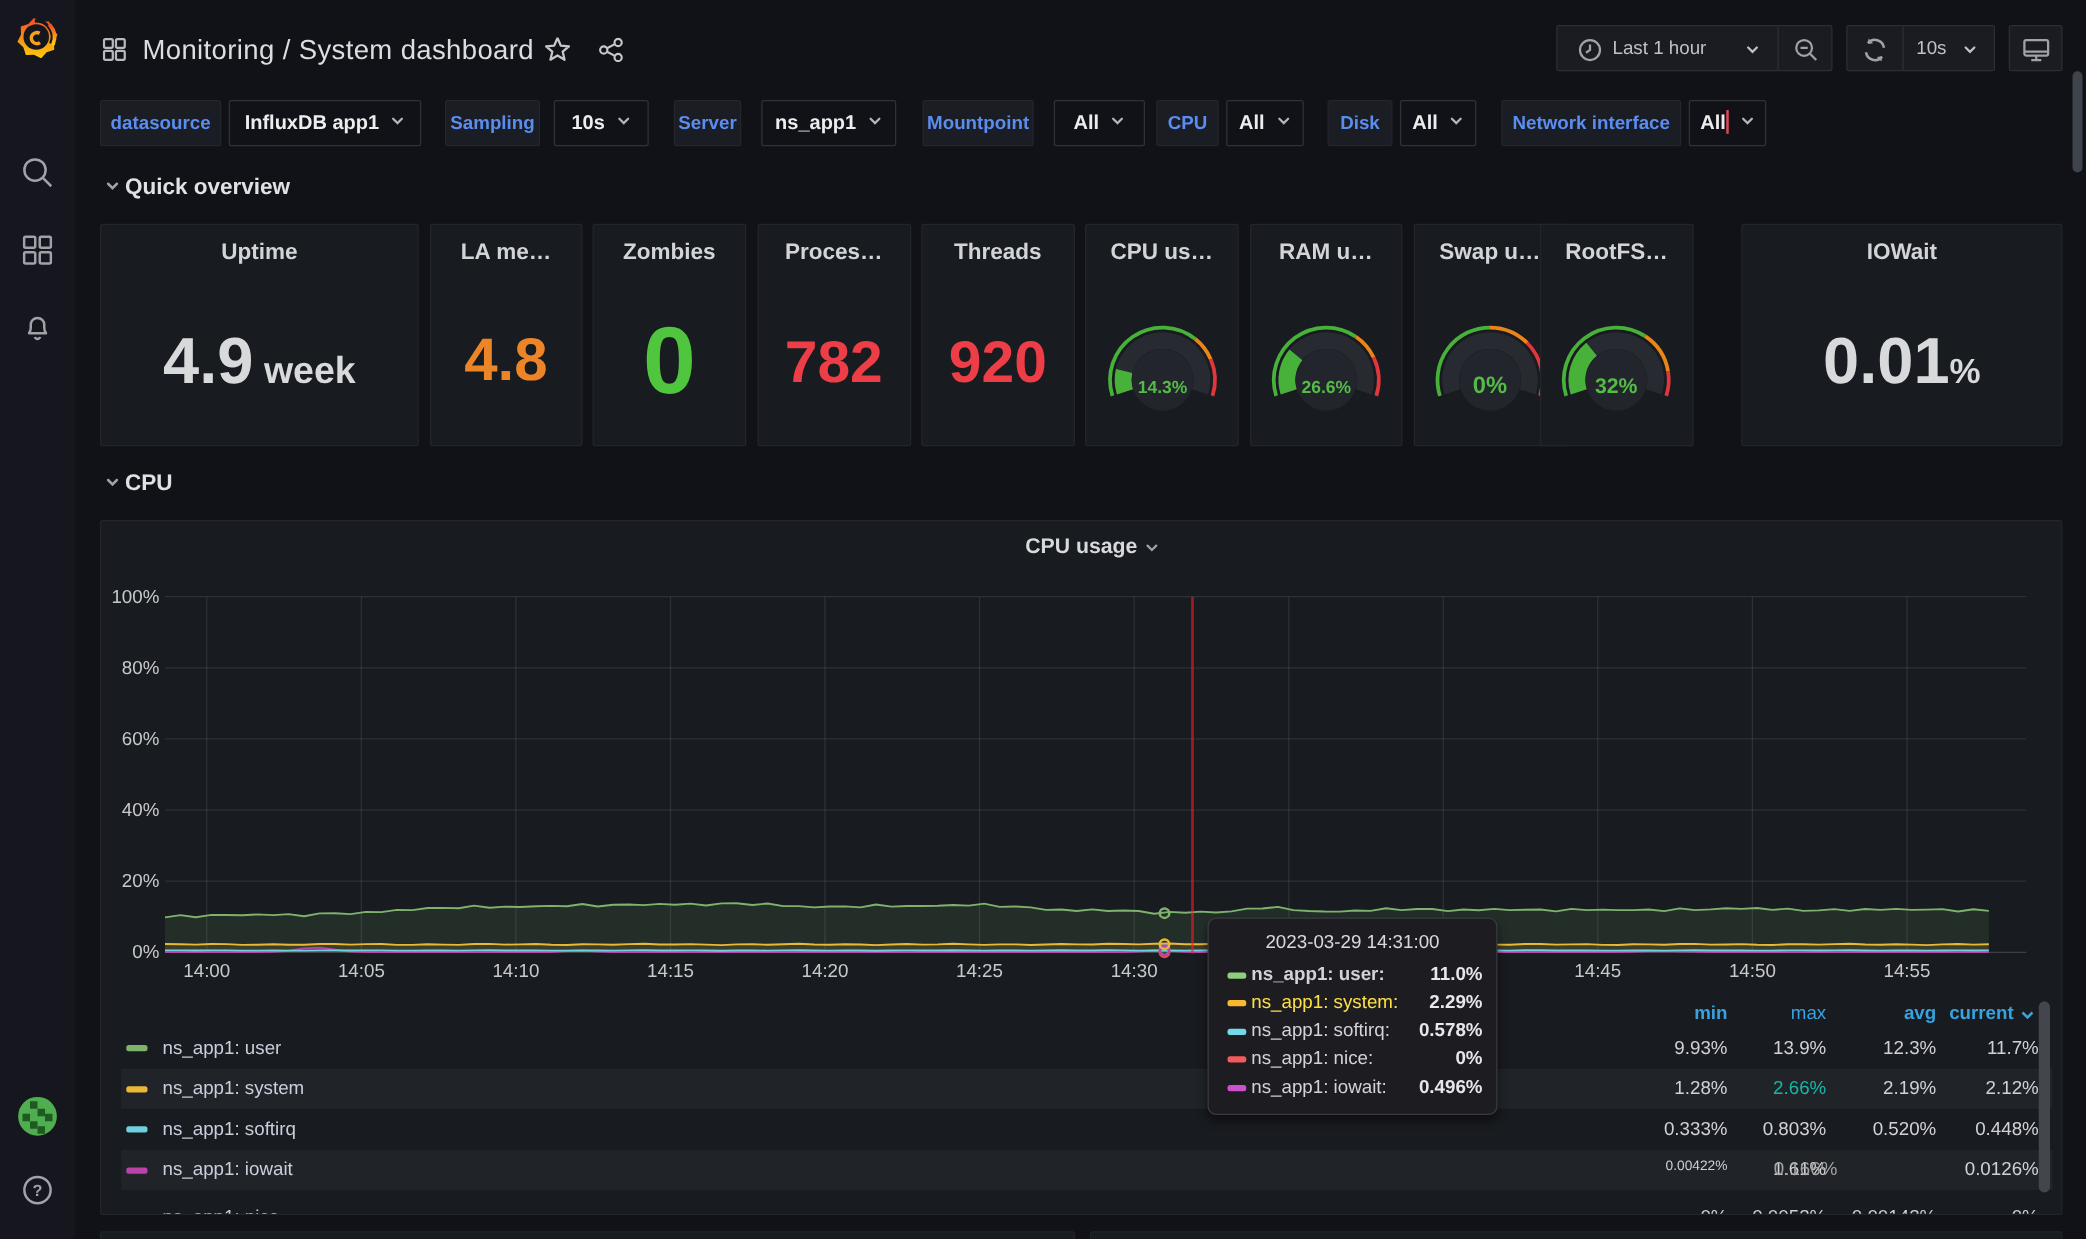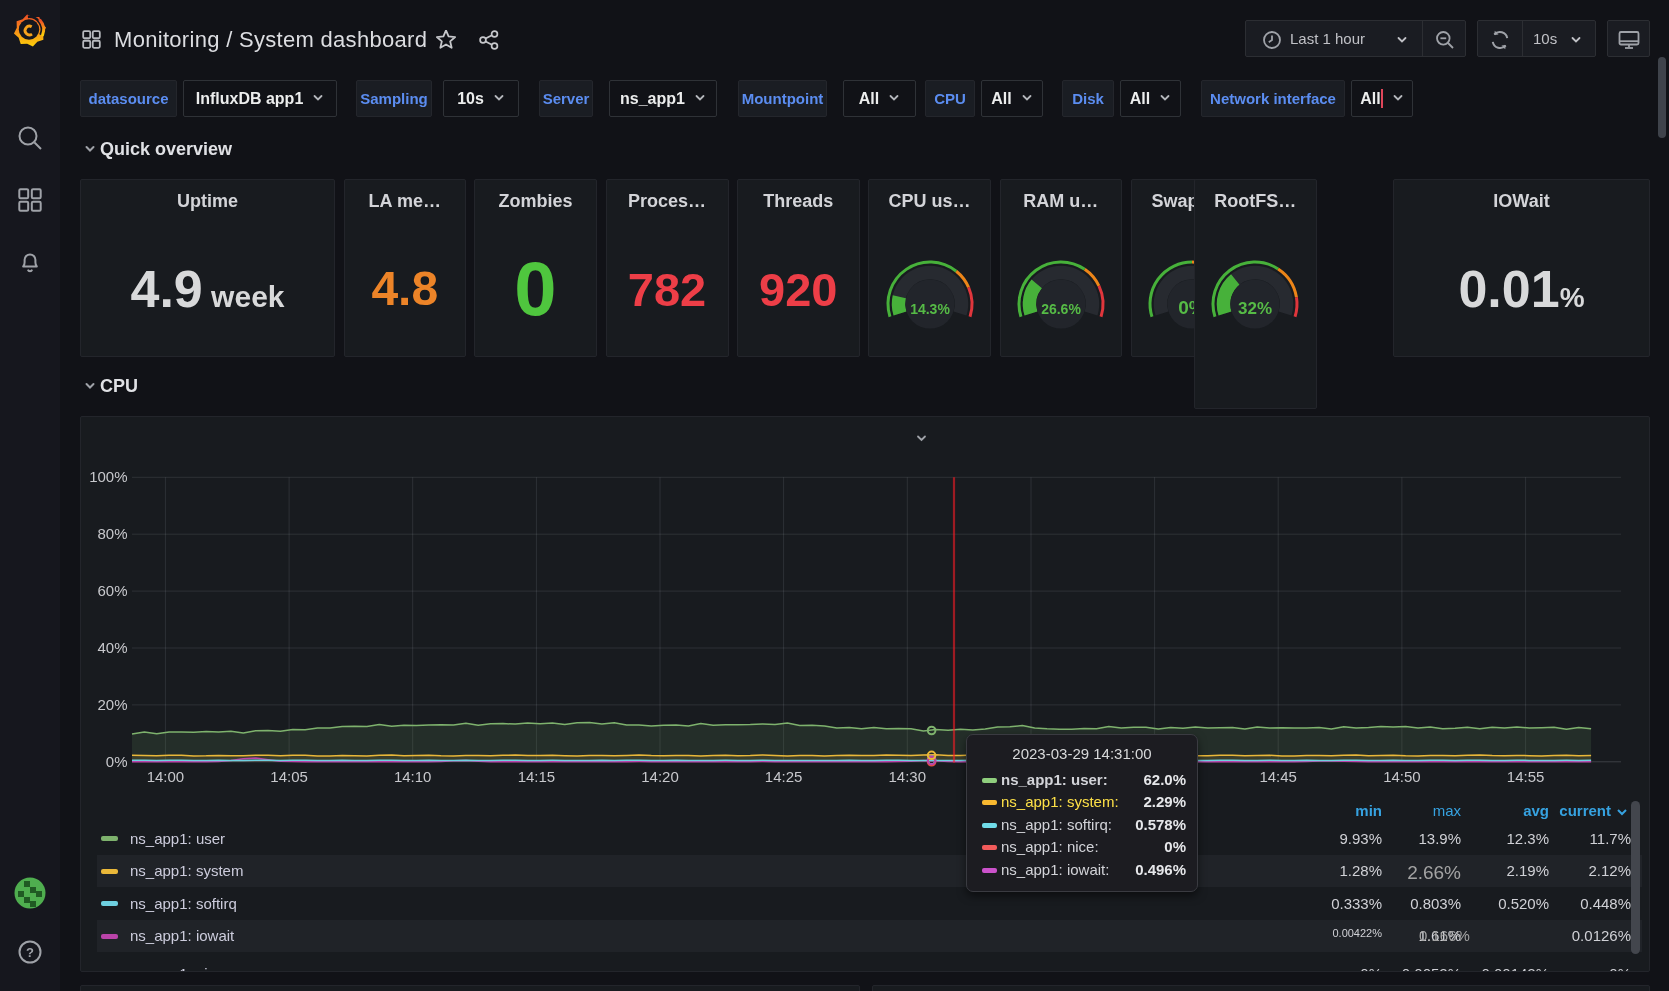--- a/index.html
+++ b/index.html
@@ -216,21 +216,21 @@
     <div class="ptitle">Swap u…</div>
     <svg width="96" height="96" viewBox="0 0 96 96" style="position:absolute;left:50%;top:75.7px;transform:translateX(-50%)">
       <path d="M17.97,57.52 A31.5,31.5 0 1 1 78.03,57.52" fill="none" stroke="#272a30" stroke-width="13.5" stroke-linecap="butt"></path>
       <circle cx="48" cy="48" r="24.6" fill="#22252b"></circle>
       <path d="M7.97,60.70 A42,42 0 0 1 48.00,6.00" fill="none" stroke="#47b13a" stroke-width="3" stroke-linecap="butt"></path>
       <path d="M48.00,6.00 A42,42 0 0 1 77.80,18.40" fill="none" stroke="#ec8518" stroke-width="3" stroke-linecap="butt"></path>
       <path d="M77.80,18.40 A42,42 0 0 1 88.03,60.70" fill="none" stroke="#e0363c" stroke-width="3" stroke-linecap="butt"></path>
       <text x="48" y="58" text-anchor="middle" font-size="19" font-weight="700" fill="#56bb46">0%</text>
     </svg>
   </div>
-<div class="panel" style="left:1194px;top:179px;width:122.5px;height:230px">
+<div class="panel" style="left:1232px;top:179px;width:122.5px;height:178px">
     <div class="ptitle">RootFS…</div>
     <svg width="96" height="96" viewBox="0 0 96 96" style="position:absolute;left:50%;top:75.7px;transform:translateX(-50%)">
       <path d="M17.97,57.52 A31.5,31.5 0 1 1 78.03,57.52" fill="none" stroke="#272a30" stroke-width="13.5" stroke-linecap="butt"></path>
       <path d="M17.97,57.52 A31.5,31.5 0 0 1 28.29,23.43" fill="none" stroke="#47b13a" stroke-width="13.5" stroke-linecap="butt"></path>
       <circle cx="48" cy="48" r="24.6" fill="#22252b"></circle>
       <path d="M7.97,60.70 A42,42 0 0 1 71.09,12.92" fill="none" stroke="#47b13a" stroke-width="3" stroke-linecap="butt"></path>
       <path d="M71.09,12.92 A42,42 0 0 1 89.45,41.21" fill="none" stroke="#ec8518" stroke-width="3" stroke-linecap="butt"></path>
       <path d="M89.45,41.21 A42,42 0 0 1 88.03,60.70" fill="none" stroke="#e0363c" stroke-width="3" stroke-linecap="butt"></path>
       <text x="48" y="58" text-anchor="middle" font-size="17" font-weight="700" fill="#56bb46">32%</text>
     </svg>
@@ -291,20 +291,21 @@
       <path d="M51.0,343.3 L63.4,343.3 L75.7,343.4 L88.1,343.3 L100.5,343.3 L112.8,343.5 L125.2,343.5 L137.6,343.3 L149.9,343.5 L162.3,343.5 L174.7,343.3 L187.0,343.3 L199.4,343.4 L211.8,343.3 L224.1,343.3 L236.5,343.5 L248.9,343.5 L261.2,343.3 L273.6,343.4 L285.9,343.5 L298.3,343.3 L310.7,343.2 L323.0,343.4 L335.4,343.4 L347.8,343.3 L360.1,343.5 L372.5,343.5 L384.9,343.3 L397.2,343.4 L409.6,343.5 L422.0,343.3 L434.3,343.2 L446.7,343.4 L459.1,343.4 L471.4,343.3 L483.8,343.4 L496.2,343.6 L508.5,343.4 L520.9,343.3 L533.2,343.5 L545.6,343.3 L558.0,343.2 L570.3,343.4 L582.7,343.5 L595.1,343.3 L607.4,343.4 L619.8,343.6 L632.2,343.4 L644.5,343.3 L656.9,343.4 L669.3,343.4 L681.6,343.2 L694.0,343.4 L706.4,343.5 L718.7,343.4 L731.1,343.4 L743.5,343.5 L755.8,343.4 L768.2,343.2 L780.5,343.4 L792.9,343.4 L805.3,343.2 L817.6,343.3 L830.0,343.5 L842.4,343.4 L854.7,343.4 L867.1,343.5 L879.5,343.4 L891.8,343.2 L904.2,343.3 L916.6,343.4 L928.9,343.3 L941.3,343.3 L953.7,343.5 L966.0,343.4 L978.4,343.3 L990.8,343.5 L1003.1,343.5 L1015.5,343.2 L1027.8,343.3 L1040.2,343.4 L1052.6,343.3 L1064.9,343.3 L1077.3,343.5 L1089.7,343.5 L1102.0,343.3 L1114.4,343.4 L1126.8,343.5 L1139.1,343.2 L1151.5,343.2 L1163.9,343.4 L1176.2,343.4 L1188.6,343.3 L1201.0,343.5 L1213.3,343.5 L1225.7,343.3 L1238.1,343.4 L1250.4,343.5 L1262.8,343.3 L1275.1,343.2 L1287.5,343.4 L1299.9,343.4 L1312.2,343.3 L1324.6,343.5 L1337.0,343.5 L1349.3,343.3 L1361.7,343.3 L1374.1,343.4 L1386.4,343.3 L1398.8,343.2 L1411.2,343.4 L1423.5,343.5 L1435.9,343.3 L1448.3,343.4 L1460.6,343.5 L1473.0,343.4 L1485.4,343.3 L1497.7,343.4 L1510.1,343.3" fill="none" stroke="#6ed0e0" stroke-width="1.5" stroke-linejoin="round"></path>
       <path d="M51.0,338.2 L63.4,338.4 L75.7,338.7 L88.1,338.2 L100.5,338.3 L112.8,338.9 L125.2,338.8 L137.6,338.4 L149.9,338.8 L162.3,338.8 L174.7,338.2 L187.0,338.2 L199.4,338.7 L211.8,338.3 L224.1,338.2 L236.5,338.9 L248.9,338.9 L261.2,338.4 L273.6,338.7 L285.9,338.9 L298.3,338.2 L310.7,338.1 L323.0,338.7 L335.4,338.5 L347.8,338.2 L360.1,338.8 L372.5,339.0 L384.9,338.4 L397.2,338.5 L409.6,338.8 L422.0,338.3 L434.3,338.0 L446.7,338.6 L459.1,338.6 L471.4,338.3 L483.8,338.7 L496.2,339.1 L508.5,338.5 L520.9,338.4 L533.2,338.8 L545.6,338.4 L558.0,338.0 L570.3,338.6 L582.7,338.8 L595.1,338.4 L607.4,338.6 L619.8,339.1 L632.2,338.6 L644.5,338.2 L656.9,338.7 L669.3,338.5 L681.6,338.0 L694.0,338.5 L706.4,338.9 L718.7,338.5 L731.1,338.5 L743.5,339.0 L755.8,338.6 L768.2,338.2 L780.5,338.5 L792.9,338.6 L805.3,338.0 L817.6,338.2 L830.0,338.5 L842.4,338.0 L854.7,337.8 L867.1,338.4 L879.5,338.4 L891.8,338.0 L904.2,338.4 L916.6,338.6 L928.9,338.2 L941.3,338.3 L953.7,339.0 L966.0,338.7 L978.4,338.4 L990.8,338.8 L1003.1,338.8 L1015.5,338.1 L1027.8,338.3 L1040.2,338.7 L1052.6,338.3 L1064.9,338.3 L1077.3,339.0 L1089.7,338.9 L1102.0,338.4 L1114.4,338.7 L1126.8,338.8 L1139.1,338.2 L1151.5,338.2 L1163.9,338.7 L1176.2,338.5 L1188.6,338.3 L1201.0,338.9 L1213.3,339.0 L1225.7,338.4 L1238.1,338.5 L1250.4,338.8 L1262.8,338.2 L1275.1,338.1 L1287.5,338.7 L1299.9,338.6 L1312.2,338.3 L1324.6,338.8 L1337.0,339.0 L1349.3,338.4 L1361.7,338.4 L1374.1,338.7 L1386.4,338.3 L1398.8,338.0 L1411.2,338.6 L1423.5,338.8 L1435.9,338.4 L1448.3,338.7 L1460.6,339.1 L1473.0,338.5 L1485.4,338.2 L1497.7,338.7 L1510.1,338.4" fill="none" stroke="#eab839" stroke-width="1.5" stroke-linejoin="round"></path>
       <path d="M51.0,316.9 L63.4,315.1 L75.7,316.8 L88.1,314.9 L100.5,315.0 L112.8,315.2 L125.2,314.5 L137.6,315.1 L149.9,314.3 L162.3,316.0 L174.7,313.7 L187.0,313.6 L199.4,314.3 L211.8,312.5 L224.1,312.7 L236.5,310.9 L248.9,311.1 L261.2,309.4 L273.6,309.3 L285.9,309.6 L298.3,307.5 L310.7,309.2 L323.0,308.3 L335.4,308.6 L347.8,308.0 L360.1,307.7 L372.5,308.0 L384.9,306.2 L397.2,308.2 L409.6,306.8 L422.0,306.6 L434.3,307.1 L446.7,306.1 L459.1,306.8 L471.4,305.9 L483.8,307.4 L496.2,305.7 L508.5,305.6 L520.9,307.0 L533.2,305.8 L545.6,307.9 L558.0,307.9 L570.3,308.9 L582.7,308.2 L595.1,308.1 L607.4,308.9 L619.8,306.6 L632.2,308.3 L644.5,307.8 L656.9,307.8 L669.3,307.6 L681.6,307.0 L694.0,307.5 L706.4,305.9 L718.7,308.5 L731.1,308.2 L743.5,308.9 L755.8,310.9 L768.2,310.6 L780.5,311.8 L792.9,310.5 L805.3,311.8 L817.6,311.4 L830.0,311.8 L842.4,314.0 L854.7,312.5 L867.1,313.2 L879.5,312.3 L891.8,313.0 L904.2,312.1 L916.6,309.9 L928.9,309.8 L941.3,308.5 L953.7,311.1 L966.0,311.8 L978.4,312.2 L990.8,312.3 L1003.1,311.4 L1015.5,311.7 L1027.8,309.6 L1040.2,311.1 L1052.6,310.2 L1064.9,310.2 L1077.3,311.9 L1089.7,310.6 L1102.0,311.2 L1114.4,310.1 L1126.8,311.1 L1139.1,310.8 L1151.5,310.6 L1163.9,312.1 L1176.2,310.1 L1188.6,311.1 L1201.0,310.7 L1213.3,311.1 L1225.7,311.1 L1238.1,310.6 L1250.4,311.9 L1262.8,309.7 L1275.1,311.1 L1287.5,310.5 L1299.9,309.6 L1312.2,310.1 L1324.6,309.4 L1337.0,310.9 L1349.3,309.9 L1361.7,311.7 L1374.1,311.3 L1386.4,310.3 L1398.8,311.7 L1411.2,310.2 L1423.5,310.9 L1435.9,310.1 L1448.3,310.9 L1460.6,310.7 L1473.0,310.3 L1485.4,312.2 L1497.7,310.4 L1510.1,311.7" fill="none" stroke="#7eb26d" stroke-width="1.5" stroke-linejoin="round"></path>
       <line x1="873" y1="60.30000000000001" x2="873" y2="345.8" stroke="rgba(255,28,36,0.58)" stroke-width="2.2"></line>
       <circle cx="850.6" cy="343.2" r="3.8" fill="none" stroke="#6ed0e0" stroke-width="2"></circle>
       <circle cx="850.6" cy="344.8" r="3.8" fill="none" stroke="#e24d42" stroke-width="2"></circle>
       <circle cx="850.6" cy="343.4" r="3.8" fill="none" stroke="#ba43a9" stroke-width="2"></circle>
       <circle cx="850.6" cy="338.3" r="3.8" fill="none" stroke="#eab839" stroke-width="2"></circle>
       <circle cx="850.6" cy="313.5" r="3.8" fill="none" stroke="#7eb26d" stroke-width="2"></circle>
     </svg>
+  <div style="position:absolute;left:0;right:0;top:10px;text-align:center;font-size:17px;font-weight:600;color:#d8d9da">CPU usage</div>
     <svg width="13" height="13" viewBox="0 0 13 13" style="position:absolute;left:834px;top:15px">
       <path d="M3,4.5 L6.5,8 L10,4.5" stroke="#9fa2a8" stroke-width="1.8" fill="none" stroke-linecap="round"></path>
     </svg>
   <div style="position:absolute;left:16px;right:7px;top:438px;height:32px;background:rgba(204,204,220,0.05)"></div>
     <div style="position:absolute;left:16px;right:7px;top:503px;height:32px;background:rgba(204,204,220,0.05)"></div>
     <div style="position:absolute;top:385px;width:120px;left:1181px;text-align:right;font-size:15px;font-weight:700;color:#36a2e0">min</div>
     <div style="position:absolute;top:385px;width:120px;left:1260px;text-align:right;font-size:15px;font-weight:400;color:#36a2e0">max</div>
     <div style="position:absolute;top:385px;width:120px;left:1348px;text-align:right;font-size:15px;font-weight:700;color:#36a2e0">avg</div>
     <div style="position:absolute;top:385px;width:120px;left:1410px;text-align:right;font-size:15px;font-weight:700;color:#36a2e0">current</div>
     <svg width="12" height="12" style="position:absolute;left:1535px;top:389px">
@@ -312,21 +313,21 @@
     </svg>
     <div style="position:absolute;left:20px;top:419.0px;width:17px;height:5px;border-radius:2px;background:#7eb26d"></div>
     <div style="position:absolute;left:49px;top:412.5px;font-size:15px;color:#ccccdc">ns_app1: user</div>
     <div style="position:absolute;top:412.5px;width:130px;left:1171px;text-align:right;font-size:15px;color:#d0d1d6">9.93%</div>
     <div style="position:absolute;top:412.5px;width:130px;left:1250px;text-align:right;font-size:15px;color:#d0d1d6">13.9%</div>
     <div style="position:absolute;top:412.5px;width:130px;left:1338px;text-align:right;font-size:15px;color:#d0d1d6">12.3%</div>
     <div style="position:absolute;top:412.5px;width:130px;left:1420px;text-align:right;font-size:15px;color:#d0d1d6">11.7%</div>
     <div style="position:absolute;left:20px;top:451.5px;width:17px;height:5px;border-radius:2px;background:#eab839"></div>
     <div style="position:absolute;left:49px;top:445px;font-size:15px;color:#ccccdc">ns_app1: system</div>
     <div style="position:absolute;top:445px;width:130px;left:1171px;text-align:right;font-size:15px;color:#d0d1d6">1.28%</div>
-    <div style="position:absolute;top:445px;width:130px;left:1250px;text-align:right;font-size:19px;color:#a3a3a3">2.66%</div>
+    <div style="position:absolute;top:445px;width:130px;left:1250px;text-align:right;font-size:15px;color:#14b8a6">2.66%</div>
     <div style="position:absolute;top:445px;width:130px;left:1338px;text-align:right;font-size:15px;color:#d0d1d6">2.19%</div>
     <div style="position:absolute;top:445px;width:130px;left:1420px;text-align:right;font-size:15px;color:#d0d1d6">2.12%</div>
     <div style="position:absolute;left:20px;top:484.0px;width:17px;height:5px;border-radius:2px;background:#6ed0e0"></div>
     <div style="position:absolute;left:49px;top:477.5px;font-size:15px;color:#ccccdc">ns_app1: softirq</div>
     <div style="position:absolute;top:477.5px;width:130px;left:1171px;text-align:right;font-size:15px;color:#d0d1d6">0.333%</div>
     <div style="position:absolute;top:477.5px;width:130px;left:1250px;text-align:right;font-size:15px;color:#d0d1d6">0.803%</div>
     <div style="position:absolute;top:477.5px;width:130px;left:1338px;text-align:right;font-size:15px;color:#d0d1d6">0.520%</div>
     <div style="position:absolute;top:477.5px;width:130px;left:1420px;text-align:right;font-size:15px;color:#d0d1d6">0.448%</div>
     <div style="position:absolute;left:20px;top:516.5px;width:17px;height:5px;border-radius:2px;background:#ba43a9"></div>
     <div style="position:absolute;left:49px;top:510px;font-size:15px;color:#ccccdc">ns_app1: iowait</div>
@@ -340,21 +341,21 @@
     <div style="position:absolute;top:547.5px;width:130px;left:1250px;text-align:right;font-size:15px;color:#d0d1d6">0.0052%</div>
     <div style="position:absolute;top:547.5px;width:130px;left:1338px;text-align:right;font-size:15px;color:#d0d1d6">0.00142%</div>
     <div style="position:absolute;top:547.5px;width:130px;left:1420px;text-align:right;font-size:15px;color:#d0d1d6">0%</div>
     <div style="position:absolute;left:1550px;top:384px;width:9px;height:153px;border-radius:5px;background:#43464d"></div>
 </div>
 
 <div style="position:absolute;left:966px;top:734px;width:232px;height:158px;background:#1c1c21;border:1px solid #3a3b41;border-radius:7px;box-shadow:0 4px 8px rgba(0,0,0,0.5);z-index:30">
     <div style="position:absolute;left:0;right:0;top:10px;text-align:center;font-size:15px;font-weight:500;color:#d8d9da">2023-03-29 14:31:00</div>
     <div style="position:absolute;left:15px;top:42.5px;width:15px;height:5px;border-radius:2px;background:#8fce7d"></div>
     <div style="position:absolute;left:34px;top:35.5px;font-size:15px;font-weight:700;color:#d2d3d8">ns_app1: user:</div>
-    <div style="position:absolute;right:11px;top:35.5px;font-size:15px;font-weight:700;color:#e6e7ea">62.0%</div>
+    <div style="position:absolute;right:11px;top:35.5px;font-size:15px;font-weight:700;color:#e6e7ea">11.0%</div>
     <div style="position:absolute;left:15px;top:65.0px;width:15px;height:5px;border-radius:2px;background:#f8b830"></div>
     <div style="position:absolute;left:34px;top:58.0px;font-size:15px;font-weight:400;color:#fde047">ns_app1: system:</div>
     <div style="position:absolute;right:11px;top:58.0px;font-size:15px;font-weight:600;color:#e6e7ea">2.29%</div>
     <div style="position:absolute;left:15px;top:87.5px;width:15px;height:5px;border-radius:2px;background:#70dbe8"></div>
     <div style="position:absolute;left:34px;top:80.5px;font-size:15px;font-weight:400;color:#d2d3d8">ns_app1: softirq:</div>
     <div style="position:absolute;right:11px;top:80.5px;font-size:15px;font-weight:600;color:#e6e7ea">0.578%</div>
     <div style="position:absolute;left:15px;top:110.0px;width:15px;height:5px;border-radius:2px;background:#f25b5b"></div>
     <div style="position:absolute;left:34px;top:103.0px;font-size:15px;font-weight:400;color:#d2d3d8">ns_app1: nice:</div>
     <div style="position:absolute;right:11px;top:103.0px;font-size:15px;font-weight:600;color:#e6e7ea">0%</div>
     <div style="position:absolute;left:15px;top:132.5px;width:15px;height:5px;border-radius:2px;background:#cb52cb"></div>

